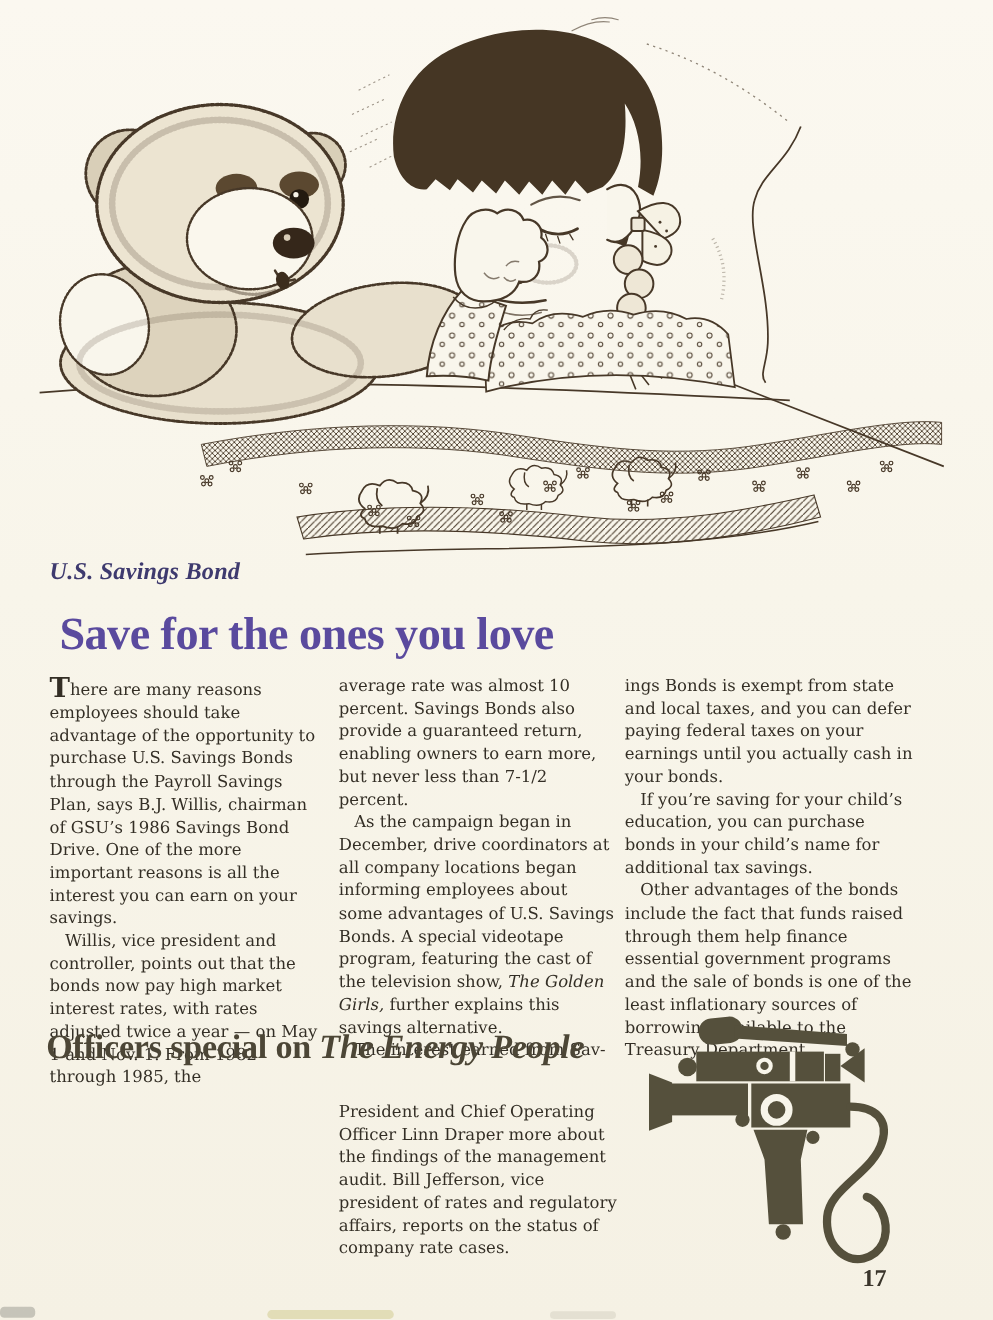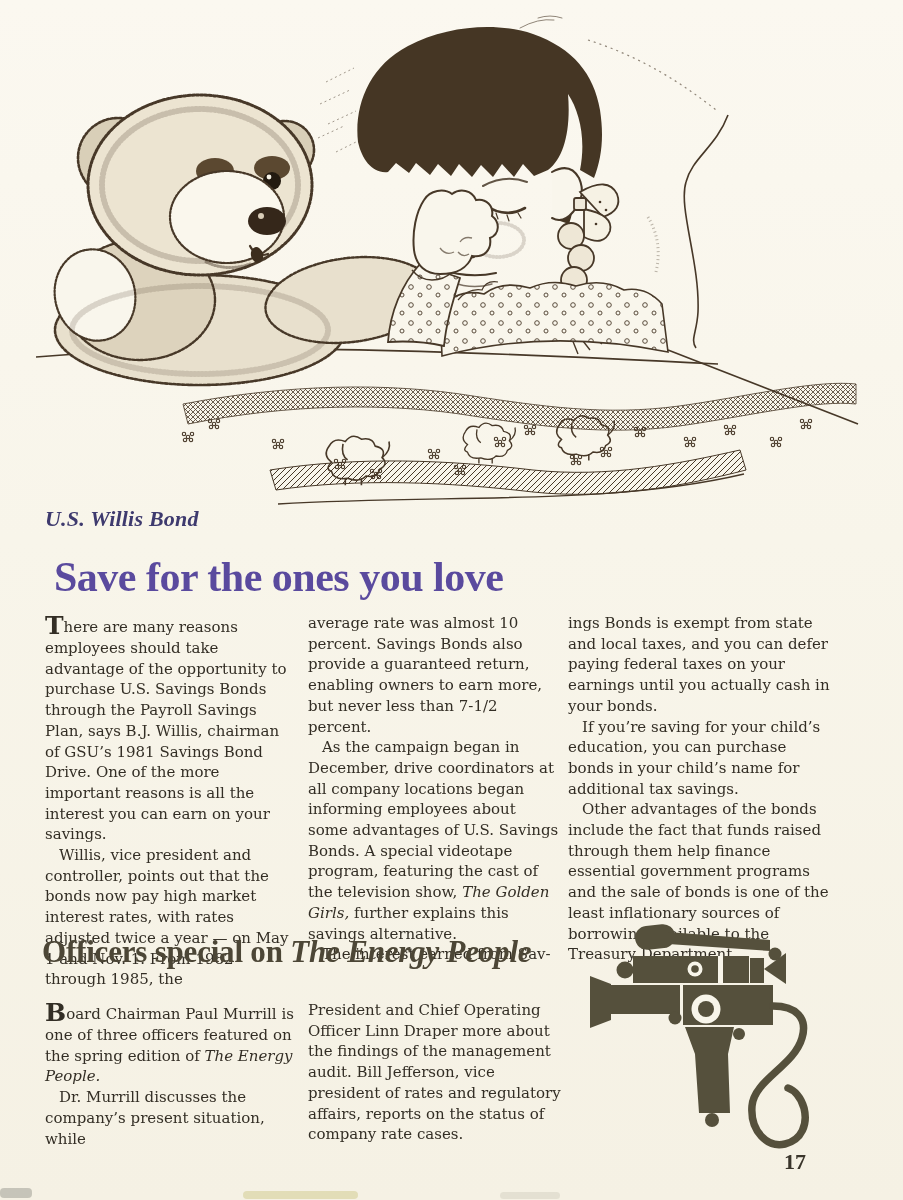--- a/index.html
+++ b/index.html
@@ -181,44 +181,40 @@
       <path d="M360,330 C362,300 374,272 392,252 L432,266 C424,292 418,312 416,334 Q390,328 360,330 Z" fill="#f9f6ec" stroke="#473828" stroke-width="1.8"></path>
       <path d="M360,330 C362,300 374,272 392,252 L432,266 C424,292 418,312 416,334 Q390,328 360,330 Z" fill="url(#pjd)" opacity=".9"></path>
       <path d="M384,258 q8,10 20,10 q12,0 20,-8" stroke="#473828" stroke-width="1.4" fill="none"></path>
       <path d="M396,188 C388,200 384,220 386,238 C388,254 398,262 412,262 C428,262 440,256 444,244 C456,246 464,238 462,226 C472,222 472,210 464,204 C466,194 458,186 448,188 C444,178 432,176 424,182 C416,176 402,178 396,188 Z" fill="#f9f6ec" stroke="#473828" stroke-width="2"></path>
       <g stroke="#473828" stroke-width="1.3" fill="none" opacity=".65">
         <path d="M412,236 q6,8 14,4 M430,240 q5,6 11,2 M444,226 q-8,-2 -12,4"></path>
       </g>
     </g>
   </svg>
 
-  <div class="abs kicker">U.S. Willis Bond</div>
+  <div class="abs kicker">U.S. Savings Bond</div>
   <h1 class="abs headline">Save for the ones you love</h1>
 
   <div class="abs col a1c1">
-    <p><span class="dc">T</span><span>here are many reasons employees should take advantage of the opportunity to purchase U.S. Savings Bonds through the Payroll Savings Plan, says B.J. Willis, chairman of GSU’s 1981 Savings Bond Drive. One of the more important reasons is all the interest you can earn on your savings.</span></p>
+    <p><span class="dc">T</span><span>here are many reasons employees should take advantage of the opportunity to purchase U.S. Savings Bonds through the Payroll Savings Plan, says B.J. Willis, chairman of GSU’s 1986 Savings Bond Drive. One of the more important reasons is all the interest you can earn on your savings.</span></p>
     <p class="ind">Willis, vice president and controller, points out that the bonds now pay high market interest rates, with rates adjusted twice a year — on May 1 and Nov. 1. From 1982 through 1985, the</p>
   </div>
   <div class="abs col a1c2">
     <p>average rate was almost 10 percent. Savings Bonds also provide a guaranteed return, enabling owners to earn more, but never less than 7-1/2 percent.</p>
     <p class="ind"><span>As the campaign began in December, drive coordinators at all company locations began informing employees about some advantages of U.S. Savings Bonds. A special videotape program, featuring the cast of the television show, </span><span class="it">The Golden Girls,</span><span> further explains this savings alternative.</span></p>
     <p class="ind">The interest earned from Sav-</p>
   </div>
   <div class="abs col a1c3">
     <p>ings Bonds is exempt from state and local taxes, and you can defer paying federal taxes on your earnings until you actually cash in your bonds.</p>
     <p class="ind">If you’re saving for your child’s education, you can purchase bonds in your child’s name for additional tax savings.</p>
     <p class="ind">Other advantages of the bonds include the fact that funds raised through them help finance essential government programs and the sale of bonds is one of the least inflationary sources of borrowing available to the Treasury Department.</p>
   </div>
 
   <h2 class="abs headline2"><span>Officers special on </span><em>The Energy People</em></h2>
 
-  <div class="abs col a2c1">
-    <p><span class="dc">B</span><span>oard Chairman Paul Murrill is one of three officers featured on the spring edition of </span><span class="it">The Energy People.</span></p>
-    <p class="ind">Dr. Murrill discusses the company’s present situation, while</p>
-  </div>
   <div class="abs col a2c2">
     <p>President and Chief Operating Officer Linn Draper more about the findings of the management audit. Bill Jefferson, vice president of rates and regulatory affairs, reports on the status of company rate cases.</p>
   </div>
 
   <svg class="abs" style="left:578px;top:920px" width="305" height="240" viewBox="0 0 305 240">
     <g fill="#55503c" stroke="none">
       <rect x="57" y="5" width="40" height="24" rx="12" transform="rotate(-6 77 17)"></rect>
       <polygon points="90,12 192,20 192,31 90,24"></polygon>
       <circle cx="197" cy="34" r="6.5"></circle>
       <circle cx="47" cy="50" r="8.5"></circle>

